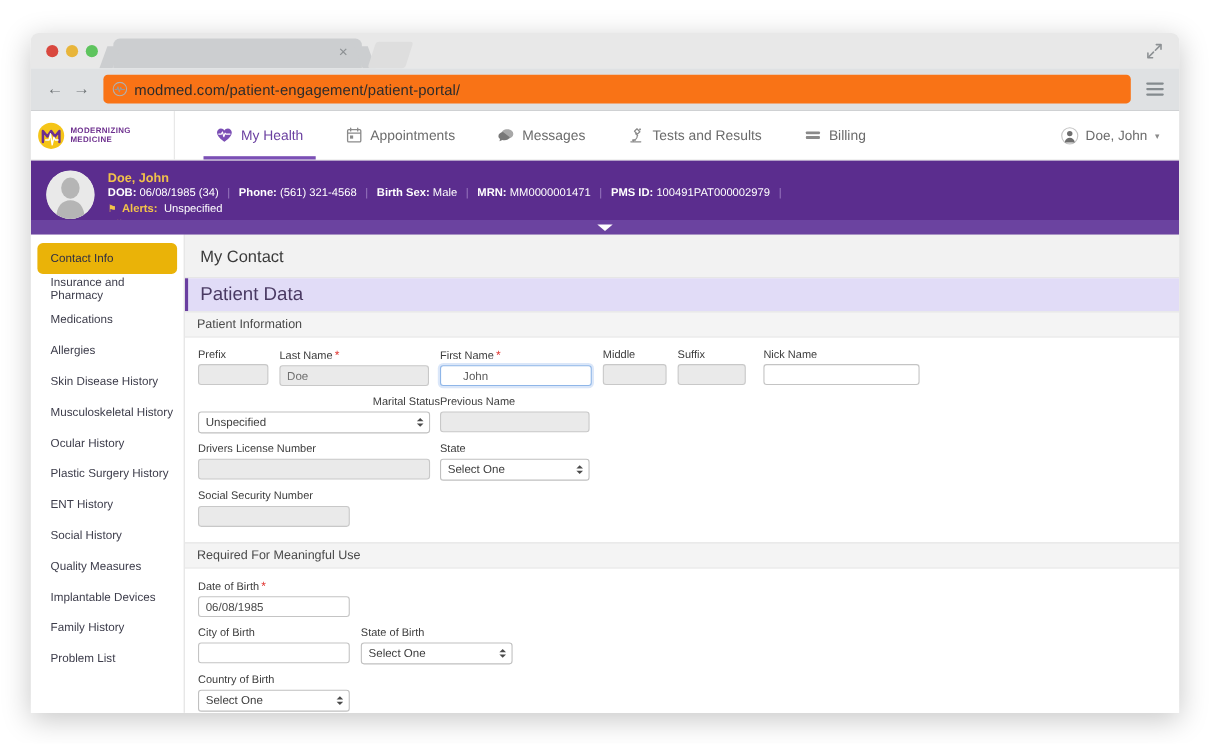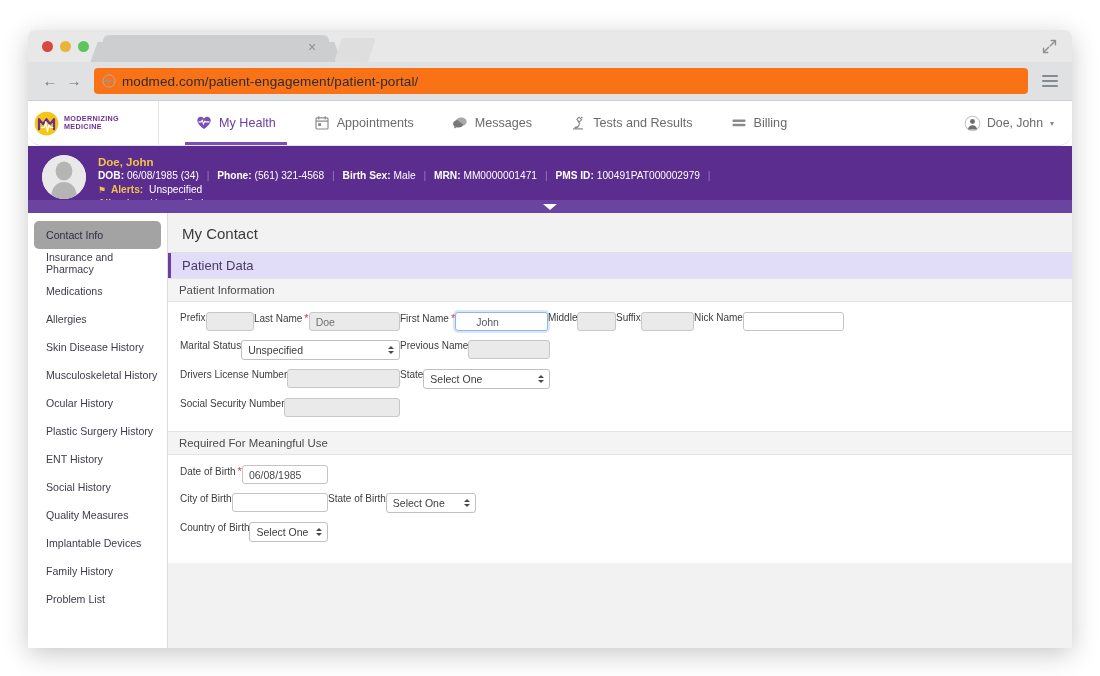--- a/index.html
+++ b/index.html
@@ -55,21 +55,21 @@
   }
   .url-fav{width:14px;height:14px;margin-right:6px;flex:0 0 auto;}
   .url-text{font-size:13.5px;color:#2c2c2c;letter-spacing:.1px;white-space:nowrap;overflow:hidden;}
   .hamburger{position:absolute;right:14px;top:13px;width:16px;height:12px;}
   .hamburger i{display:block;height:2px;background:#848a8e;margin-bottom:3px;border-radius:1px;}
 
   
   .app{position:relative;height:548px;background:#fff;overflow:hidden;}
 
   
-  .appnav{position:relative;height:44px;background:#fff;border-bottom:1px solid #e3e3e3;display:flex;border-radius:14px;}
+  .appnav{position:relative;height:44px;background:#fff;border-bottom:1px solid #e3e3e3;display:flex;}
   .brand{width:131px;height:44px;display:flex;align-items:center;padding-left:6px;box-sizing:border-box;
          border-right:1px solid #e6e6e6;}
   .brand-mark{width:25px;height:25px;flex:0 0 auto;}
   .brand-text{margin-left:5px;line-height:1.05;}
   .brand-text div{font-size:7.2px;font-weight:bold;color:#6d2f8e;letter-spacing:.35px;}
   .navitems{display:flex;align-items:center;height:44px;flex:1;}
   .navitem{
     position:relative;height:44px;display:flex;align-items:center;gap:7px;
     padding:0 3px;margin-left:32px;font-size:12.6px;color:#6b6b6b;
   }
@@ -99,36 +99,36 @@
   }
   .chev-down{width:0;height:0;border-left:7px solid transparent;border-right:7px solid transparent;border-top:6px solid #fff;}
 
   
   .cols{display:flex;height:437px;background:#fff;}
   .sidebar{width:140px;flex:0 0 auto;background:#fff;border-right:1px solid #dcdcdc;padding-top:8px;box-sizing:border-box;}
   .side-item{
     height:28px;display:flex;align-items:center;padding-left:12px;margin:0 6px;
     font-size:10.6px;color:#3c3c4a;border-radius:5px;
   }
-  .side-item.active{background:#a3a3a3;color:#2d2d44;align-items:center;}
+  .side-item.active{background:#eab308;color:#2d2d44;align-items:center;}
 
   .content{flex:1;background:#f2f2f2;overflow:hidden;}
   .page-title{font-size:15px;color:#3a3a3a;padding:12px 0 10px 14px;background:#f2f2f2;}
   .card{background:#fff;border-top:1px solid #e0e0e0;}
   .card-hd-purple{
     background:#e1dcf7;border-left:3px solid #6a3fa0;padding:5px 0 5px 11px;
-    font-size:13px;color:#4a3a63;
+    font-size:17px;color:#4a3a63;
   }
   .card-hd-grey{
     background:#f4f4f4;border-bottom:1px solid #e4e4e4;border-top:1px solid #e4e4e4;
     padding:5px 0 5px 11px;font-size:11.4px;color:#4a4a4a;
   }
   .fields{padding:10px 0 12px 12px;background:#fff;}
   .frow{display:flex;align-items:flex-start;margin-bottom:9px;}
-  .fld{display:flex;}
+  .fld{display:flex;flex-direction:column;}
   .flabel{font-size:10px;color:#3c3c3c;margin-bottom:3px;white-space:nowrap;}
   .req{color:#e0312c;font-size:11px;margin-left:2px;}
   .inp{
     height:19px;border:1px solid #c8c8c8;border-radius:3px;background:#eaeaea;
     font-size:10.5px;color:#6f6f6f;padding:0 6px;box-sizing:border-box;
     display:flex;align-items:center;
   }
   .inp.white{background:#fff;color:#4a4a4a;border-color:#c4c4c4;}
   .inp.focus{background:#fff;border:1px solid #8fb6e8;box-shadow:0 0 0 2px rgba(124,170,233,.28);color:#5a5a5a;padding-left:20px;}
   .sel{

